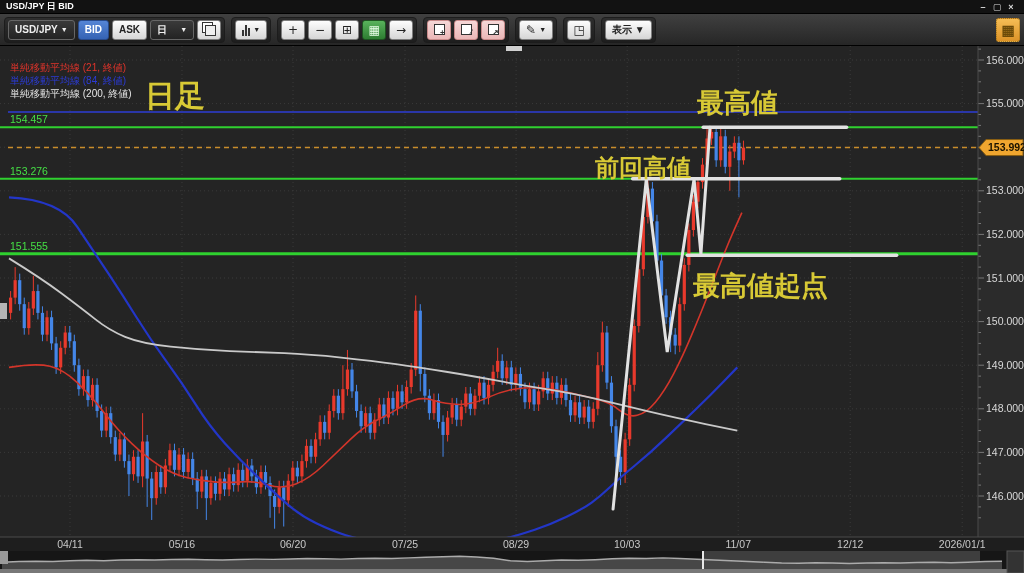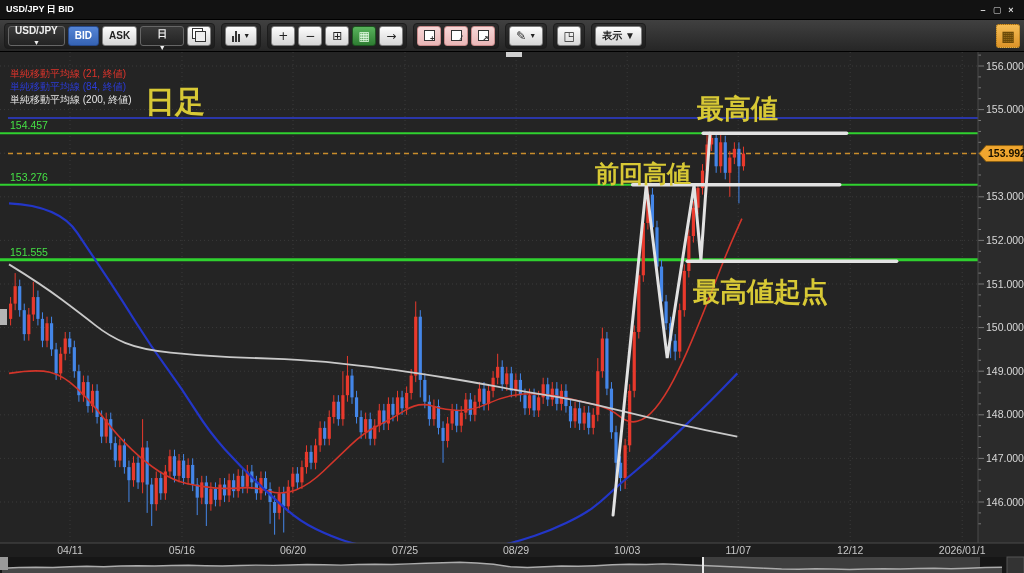--- a/index.html
+++ b/index.html
@@ -1,31 +1,31 @@
 <!DOCTYPE html>
 <html><head>
 <meta charset="utf-8">
 <style>
   * { margin:0; padding:0; box-sizing:border-box; }
   html,body { width:1024px; height:573px; overflow:hidden; background:#000;
     font-family:"Liberation Sans","DejaVu Sans",sans-serif; }
   
-  .titlebar { height:20px; background:#121212; color:#fff; font-size:9px; font-weight:bold;
+  .titlebar { height:14px; background:#121212; color:#fff; font-size:9px; font-weight:bold;
     display:flex; align-items:center; padding:0 6px; border-bottom:1px solid #000; }
   .titlebar .spacer { flex:1; }
   .winbtn { width:14px; text-align:center; color:#ddd; font-size:9px; line-height:12px; cursor:default; }
   
   .toolbar { height:32px; background:linear-gradient(#404040,#262626); display:flex;
     align-items:center; gap:6px; padding:0 4px; border-bottom:1px solid #000; }
   .tb-group { display:flex; align-items:center; gap:3px; background:rgba(0,0,0,.25);
     border:1px solid #1c1c1c; border-radius:4px; padding:2px 3px; }
   .btn { height:20px; display:inline-flex; align-items:center; justify-content:center;
     gap:3px; padding:0 6px; font-size:10px; font-weight:bold; border-radius:3px;
     border:1px solid #7d7d7d; background:linear-gradient(#fdfdfd,#d6d6d6); color:#222; cursor:pointer; }
-  .btn.dark { background:linear-gradient(#3a3a3a,#232323); color:#f0f0f0; border-color:#666;flex-direction:column; }
+  .btn.dark { background:linear-gradient(#3a3a3a,#232323); color:#f0f0f0; border-color:#666; }
   .btn.blue { background:linear-gradient(#5585d6,#3563b4); color:#fff; border-color:#27498a;text-align:right; }
   .btn.pink { background:linear-gradient(#f6d7d7,#eab7b7); border-color:#c98b8b; color:#553; width:24px; padding:0; }
   .btn.green { background:linear-gradient(#59b35c,#2e7d32); border-color:#1d5420; color:#eaffea; width:24px; padding:0; }
   .btn.icon { width:24px; padding:0; }
   .btn.orange { background:linear-gradient(#f5bd55,#dc9328); border:1px dotted #9a6d15; color:#6b4a08;
     width:24px; height:24px; font-size:14px; margin-left:2px; }
   .arrow { font-size:7px; line-height:7px; }
   .glyph { font-family:"DejaVu Sans",sans-serif; font-size:12px; font-weight:normal; }
   .sq { position:relative; width:11px; height:11px; border:1px solid #333; display:inline-block; background:#fff; }
   .sq .tiny { position:absolute; right:-1px; bottom:-3px; font-size:8px; line-height:8px; color:#333; }

